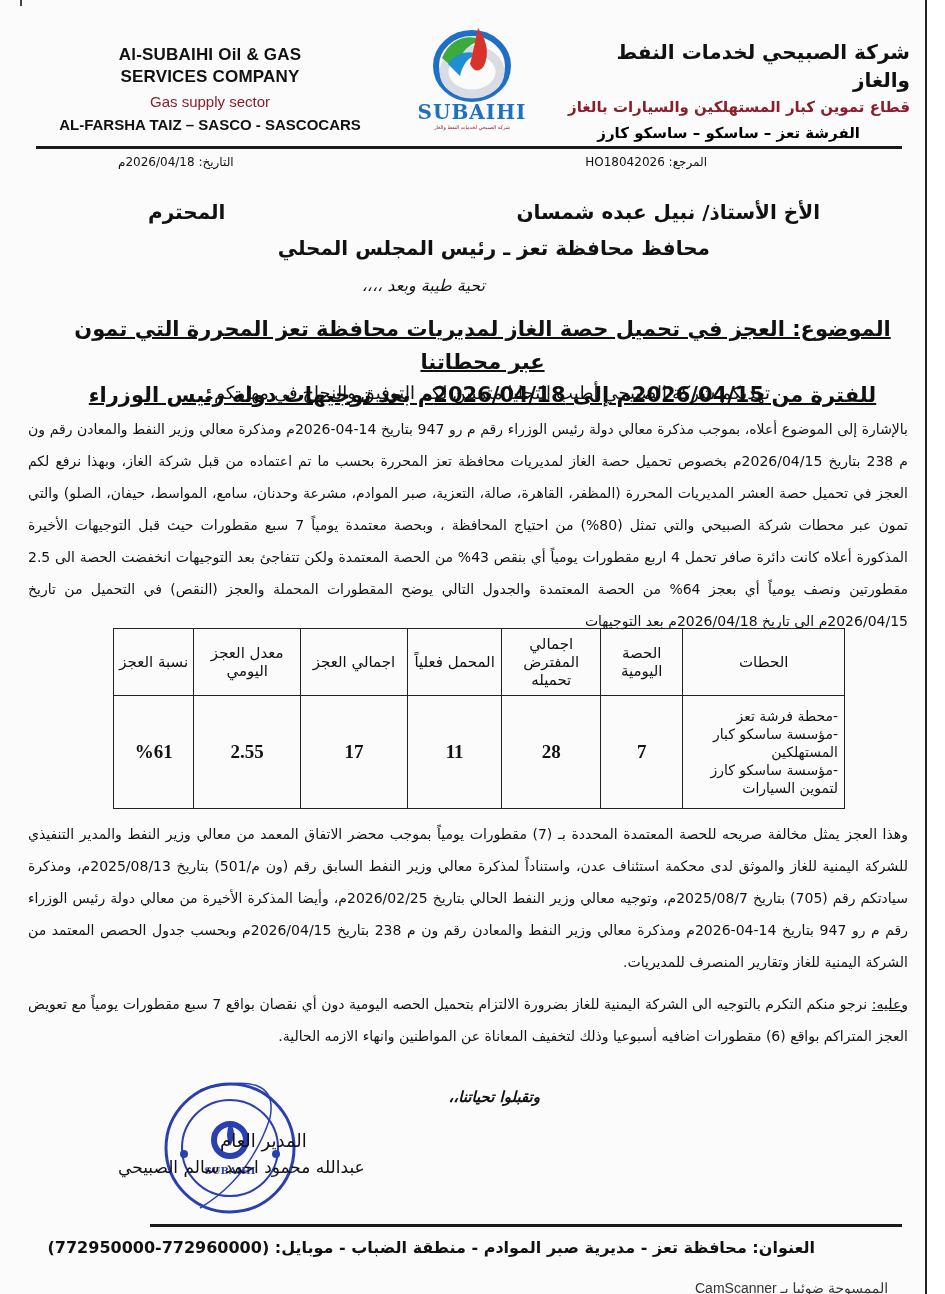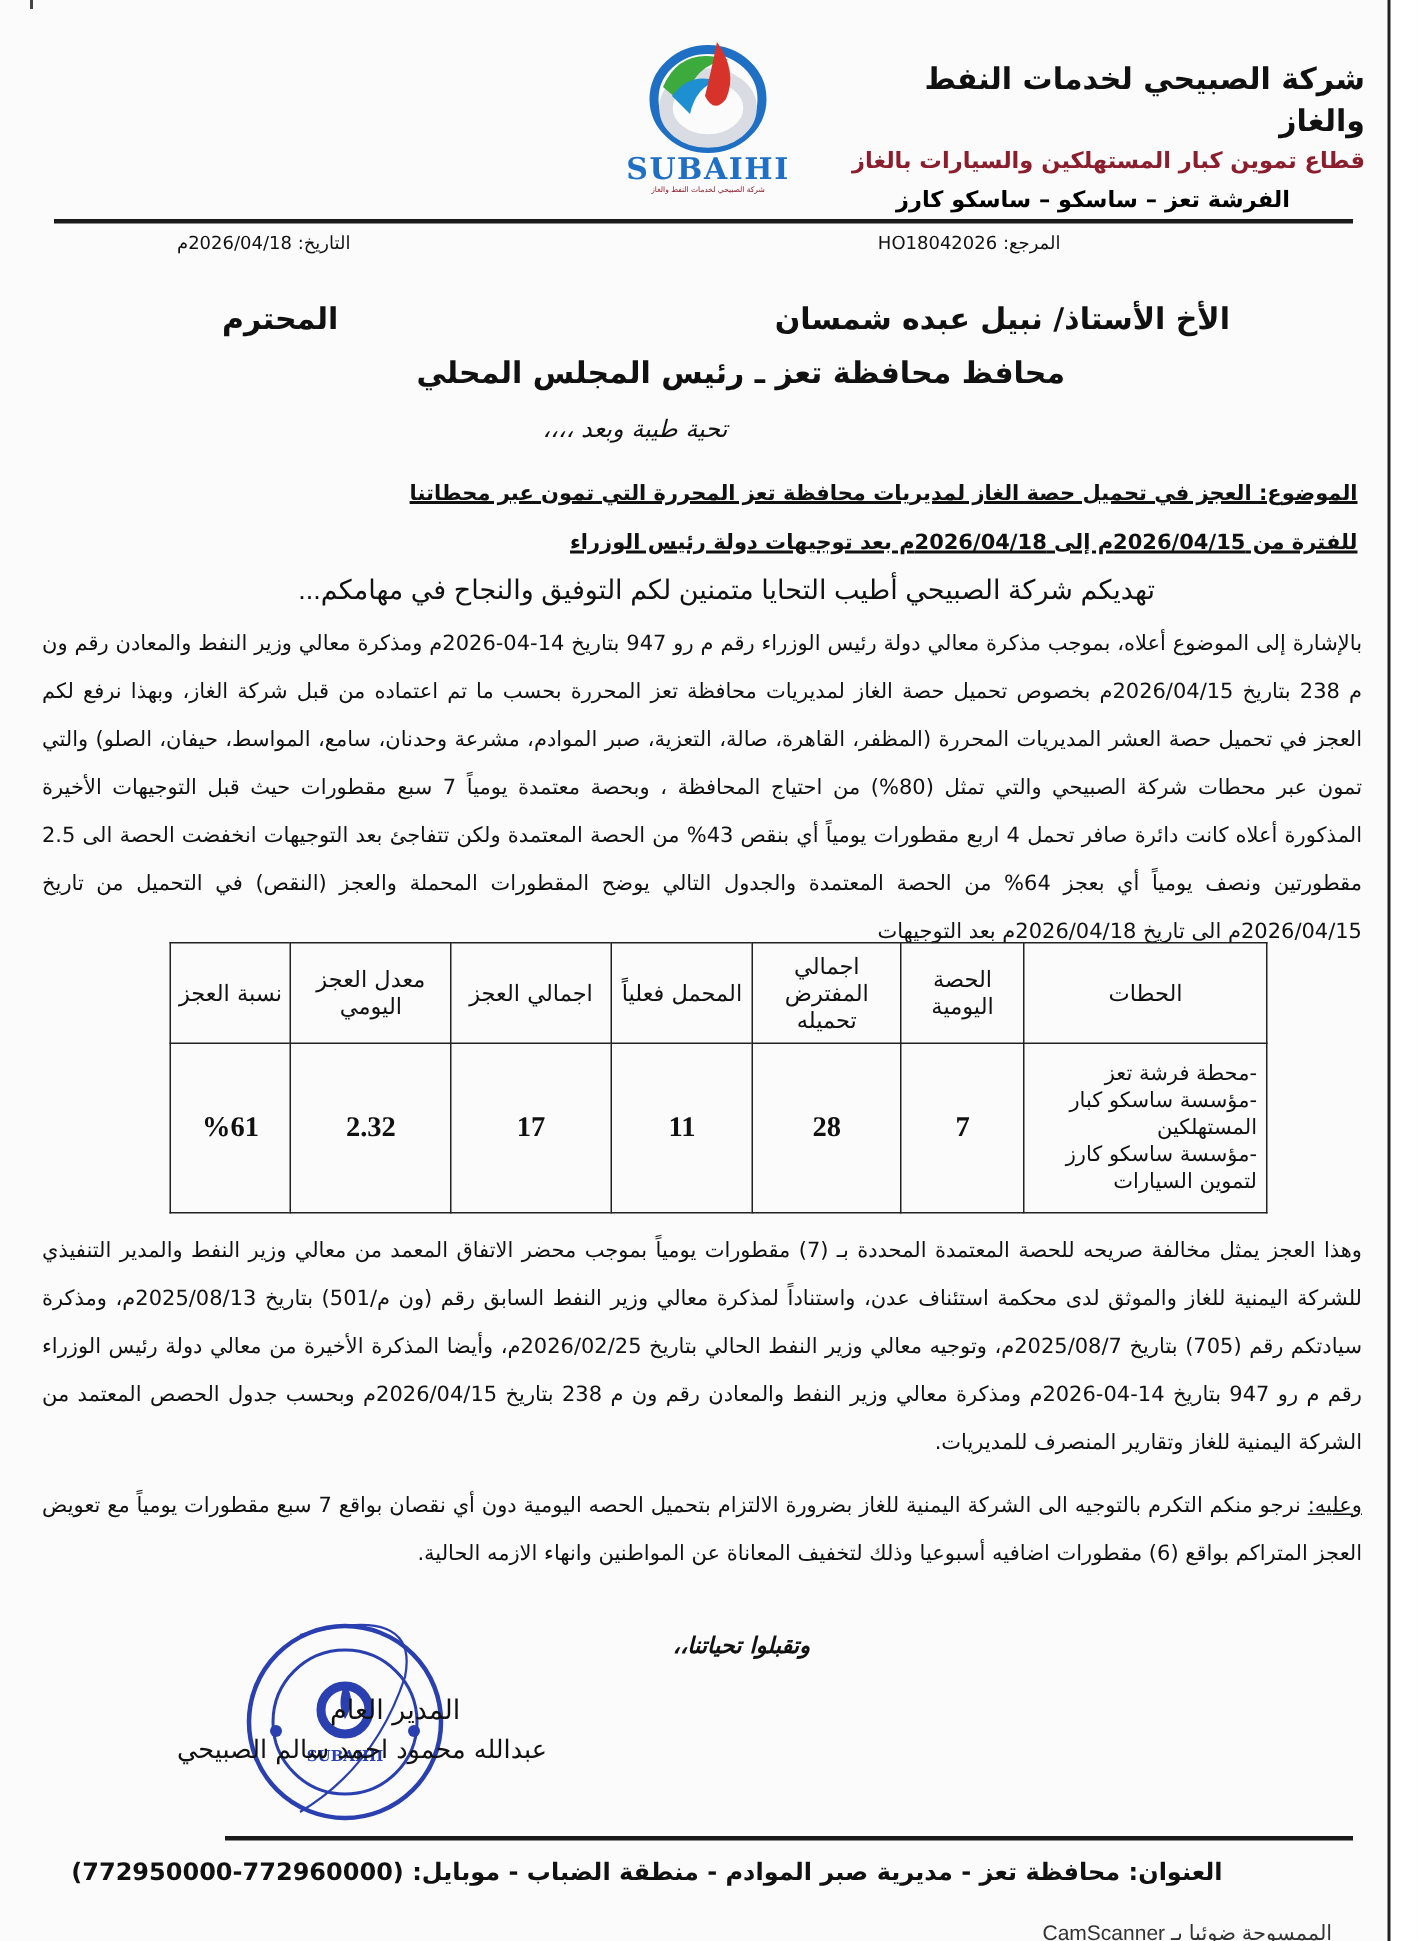--- a/index.html
+++ b/index.html
@@ -29,21 +29,21 @@
   .hdr-rule { position: absolute; left: 36px; top: 146px; width: 866px; height: 3px; background: #1a1a1a; }
   .ref { position: absolute; right: 218px; top: 155px; font-size: 12px; direction: rtl; }
   .date { position: absolute; left: 118px; top: 155px; font-size: 12px; direction: rtl; }
 
   
   .addr1 { position: absolute; right: 105px; top: 200px; font-size: 20px; font-weight: bold; direction: rtl; }
   .respected { position: absolute; left: 148px; top: 200px; font-size: 20px; font-weight: bold; direction: rtl; }
   .addr2 { position: absolute; right: 215px; top: 236px; font-size: 20px; font-weight: bold; direction: rtl; }
   .greeting { position: absolute; right: 440px; top: 276px; font-size: 16px; font-style: italic; font-family: "DejaVu Serif", serif; direction: rtl; }
 
-  .subject { position: absolute; left: 60px; top: 313px; width: 845px; direction: rtl; text-align: right; font-size: 14px; font-weight: bold; line-height: 33px; }
+  .subject { position: absolute; left: 60px; top: 313px; width: 845px; direction: rtl; text-align: center; font-size: 21px; font-weight: bold; line-height: 33px; }
   .subject span { text-decoration: underline; text-decoration-thickness: 2px; }
   .intro-wrap { position: absolute; right: 155px; top: 381px; direction: rtl; font-size: 18px; font-family: "Liberation Sans", sans-serif; line-height: 24px; width: 640px; }
 
   .para { position: absolute; direction: rtl; text-align: justify; font-size: 14px; font-weight: normal; line-height: 32px; }
   .para1 { left: 28px; top: 413px; width: 880px; }
   .para2 { left: 28px; top: 818px; width: 880px; }
   .para3 { left: 28px; top: 988px; width: 880px; }
   .para3 .lead { text-decoration: underline; }
 
   
@@ -62,20 +62,26 @@
   .footer-rule { position: absolute; left: 150px; top: 1224px; width: 752px; height: 3px; background: #1a1a1a; }
   .footer { position: absolute; right: 110px; top: 1238px; font-size: 16px; font-weight: bold; direction: rtl; }
   .camscanner { position: absolute; left: 695px; top: 1280px; font-size: 14px; color: #333; direction: rtl; font-family: "Liberation Sans", sans-serif; }
 </style>
 </head>
 <body>
 
 <div class="page">
   <div class="scan-mark"></div>
 
+  <div class="hdr-en">
+    <div class="t1">Al-SUBAIHI Oil &amp; GAS</div>
+    <div class="t1">SERVICES COMPANY</div>
+    <div class="t2">Gas supply sector</div>
+    <div class="t3">AL-FARSHA TAIZ – SASCO - SASCOCARS</div>
+  </div>
 
   <div class="logo">
     <svg width="120" height="84" viewBox="0 0 120 84">
       <ellipse cx="60" cy="48" rx="36" ry="33" fill="none" stroke="#1f6fc4" stroke-width="6"></ellipse>
       <ellipse cx="60" cy="54" rx="28" ry="22" fill="none" stroke="#d9dde3" stroke-width="9"></ellipse>
       <path d="M30 40 Q42 12 74 22 Q50 24 44 52 Z" fill="#3caa3c"></path>
       <path d="M36 46 Q48 30 66 36 Q52 40 48 58 Z" fill="#1e8fd0"></path>
       <path d="M66 10 Q80 30 72 48 Q64 58 58 46 Q62 30 66 10 Z" fill="#d8332a"></path>
     </svg>
     <div class="logo-word">SUBAIHI</div>
@@ -122,21 +128,21 @@
       <tr>
         <td class="stations">
           <div>-محطة فرشة تعز</div>
           <div>-مؤسسة ساسكو كبار المستهلكين</div>
           <div>-مؤسسة ساسكو كارز لتموين السيارات</div>
         </td>
         <td>7</td>
         <td>28</td>
         <td>11</td>
         <td>17</td>
-        <td>2.32</td>
+        <td>2.55</td>
         <td>%61</td>
       </tr>
     </tbody>
   </table>
 
   <div class="para para2">وهذا العجز يمثل مخالفة صريحه للحصة المعتمدة المحددة بـ (7) مقطورات يومياً بموجب محضر الاتفاق المعمد من معالي وزير النفط والمدير التنفيذي للشركة اليمنية للغاز والموثق لدى محكمة استئناف عدن، واستناداً لمذكرة معالي وزير النفط السابق رقم (ون م/501) بتاريخ 2025/08/13م، ومذكرة سيادتكم رقم (705) بتاريخ 2025/08/7م، وتوجيه معالي وزير النفط الحالي بتاريخ 2026/02/25م، وأيضا المذكرة الأخيرة من معالي دولة رئيس الوزراء رقم م رو 947 بتاريخ 14-04-2026م ومذكرة معالي وزير النفط والمعادن رقم ون م 238 بتاريخ 2026/04/15م وبحسب جدول الحصص المعتمد من الشركة اليمنية للغاز وتقارير المنصرف للمديريات.</div>
 
   <div class="para para3">
     <span class="lead">وعليه:</span><span> نرجو منكم التكرم بالتوجيه الى الشركة اليمنية للغاز بضرورة الالتزام بتحميل الحصه اليومية دون أي نقصان بواقع 7 سبع مقطورات يومياً مع تعويض العجز المتراكم بواقع (6) مقطورات اضافيه أسبوعيا وذلك لتخفيف المعاناة عن المواطنين وانهاء الازمه الحالية.</span>
   </div>

